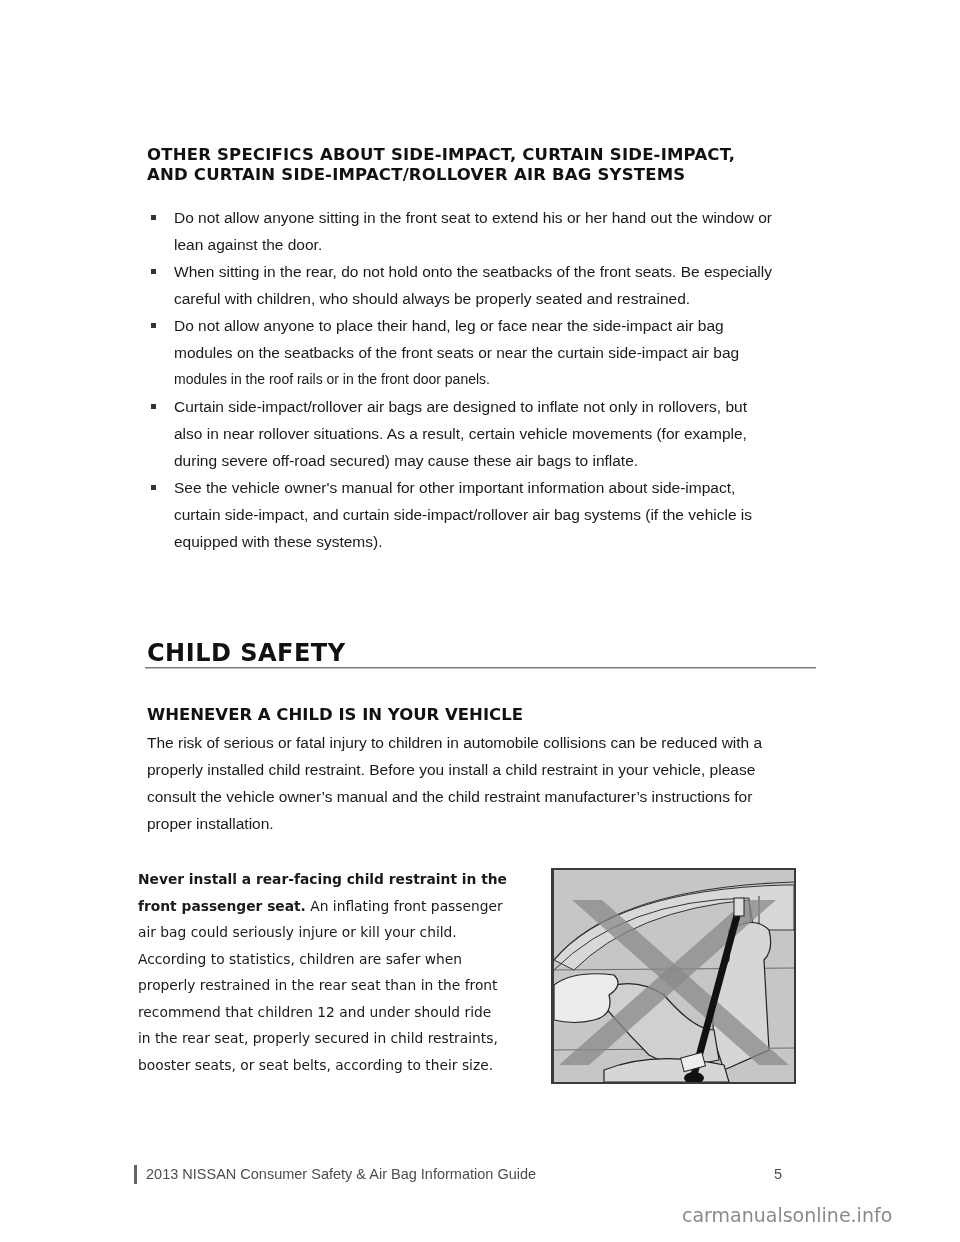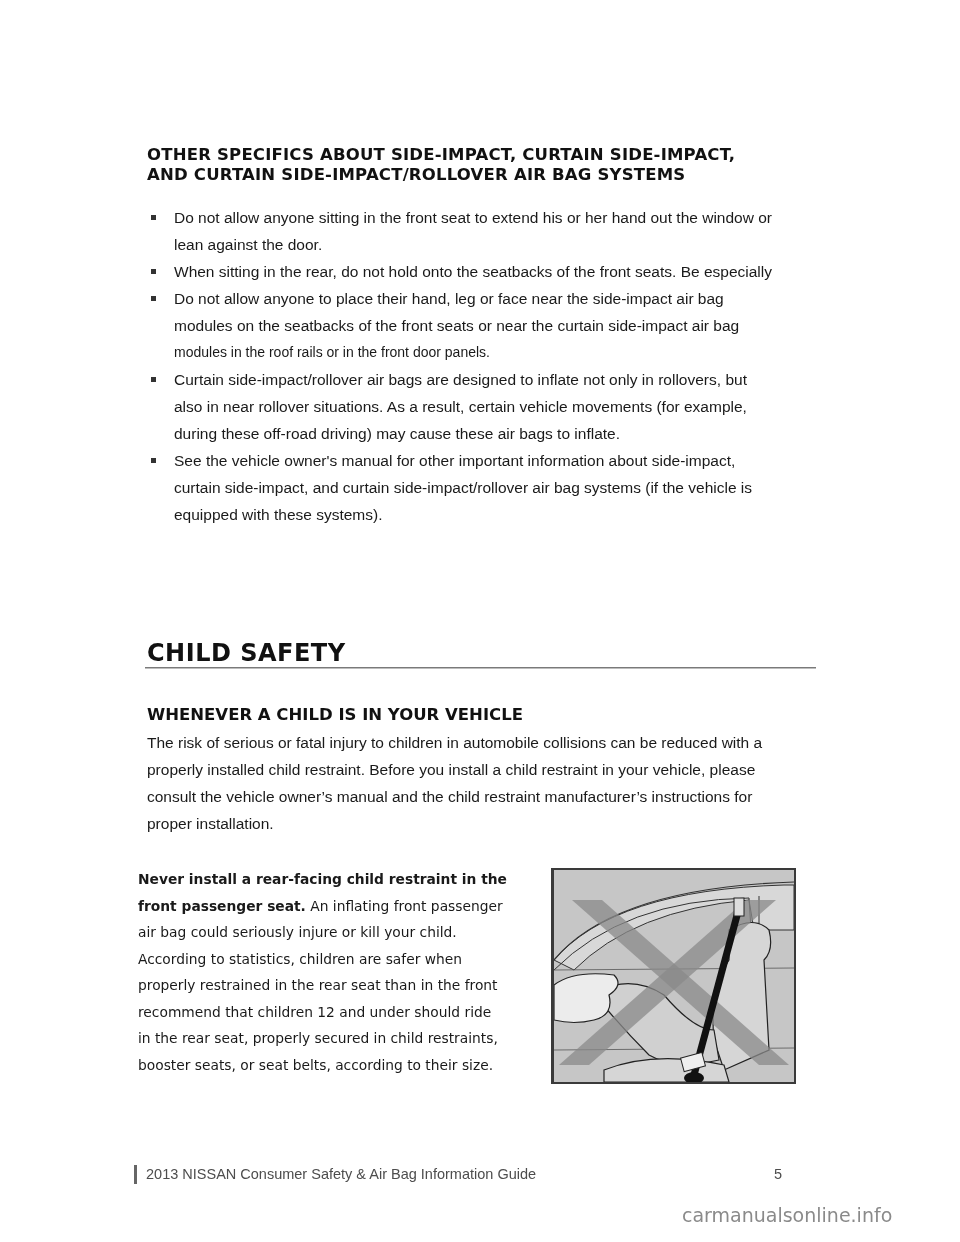--- a/index.html
+++ b/index.html
@@ -52,32 +52,33 @@
 
 <ul class="abs bullets">
   <li>
       <span class="sq"></span>
     <div>Do not allow anyone sitting in the front seat to extend his or her hand out the window or</div>
     <div>lean against the door.</div>
   </li>
   <li>
       <span class="sq"></span>
     <div>When sitting in the rear, do not hold onto the seatbacks of the front seats. Be especially</div>
+    <div>careful with children, who should always be properly seated and restrained.</div>
   </li>
   <li>
       <span class="sq"></span>
     <div>Do not allow anyone to place their hand, leg or face near the side-impact air bag</div>
     <div>modules on the seatbacks of the front seats or near the curtain side-impact air bag</div>
     <div style="font-size:14px;">modules in the roof rails or in the front door panels.</div>
   </li>
   <li>
       <span class="sq"></span>
     <div>Curtain side-impact/rollover air bags are designed to inflate not only in rollovers, but</div>
     <div>also in near rollover situations. As a result, certain vehicle movements (for example,</div>
-    <div>during these off-road driving) may cause these air bags to inflate.</div>
+    <div>during severe off-road secured) may cause these air bags to inflate.</div>
   </li>
   <li>
       <span class="sq"></span>
     <div>See the vehicle owner's manual for other important information about side-impact,</div>
     <div>curtain side-impact, and curtain side-impact/rollover air bag systems (if the vehicle is</div>
     <div>equipped with these systems).</div>
   </li>
 </ul>
 
 <div class="abs h1">CHILD SAFETY</div>

